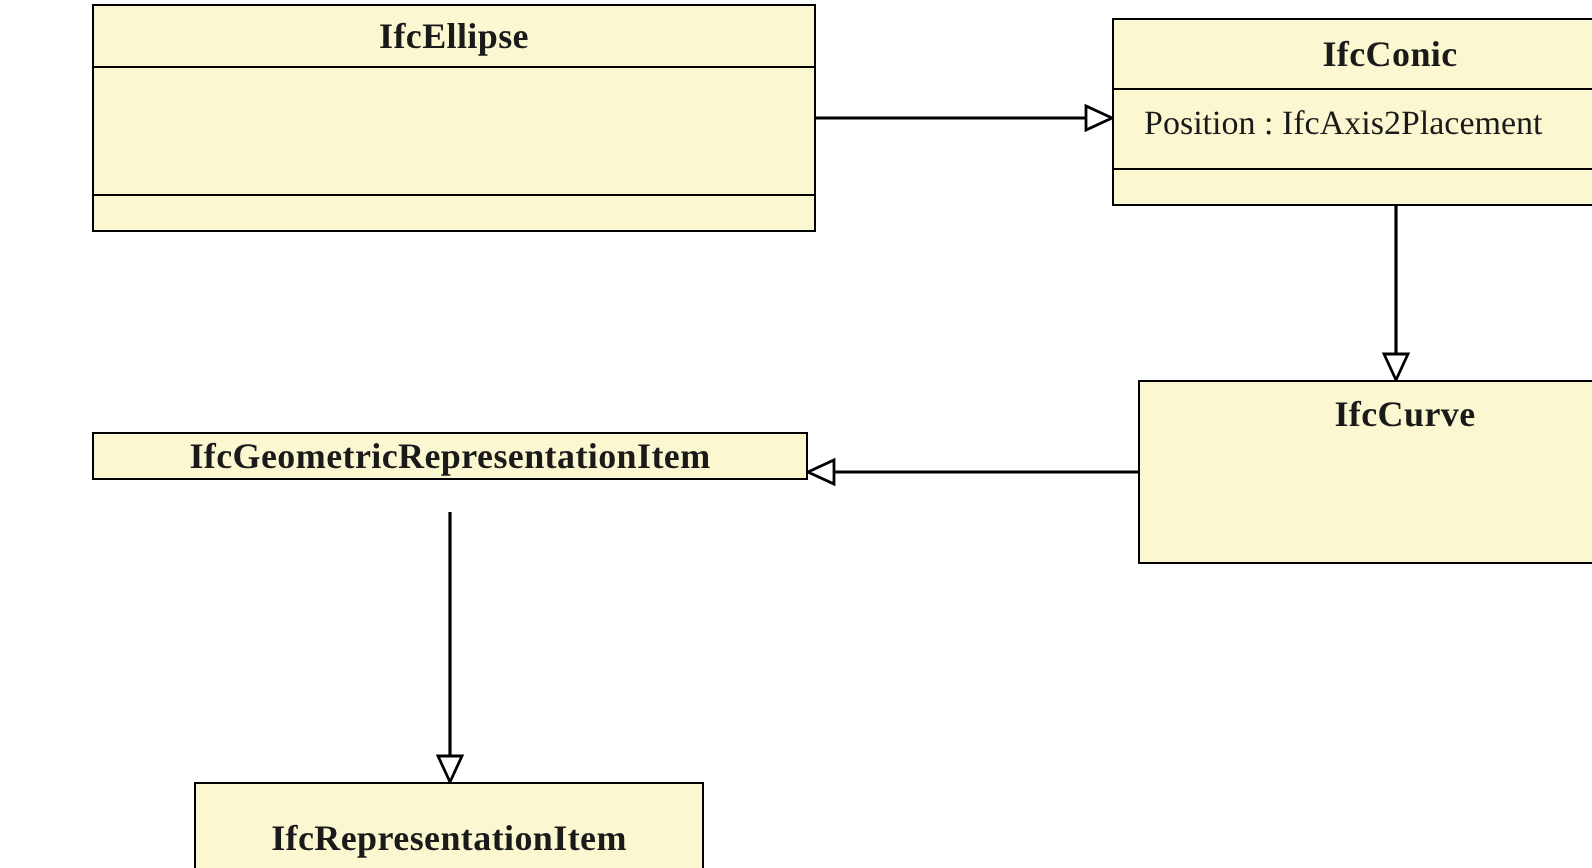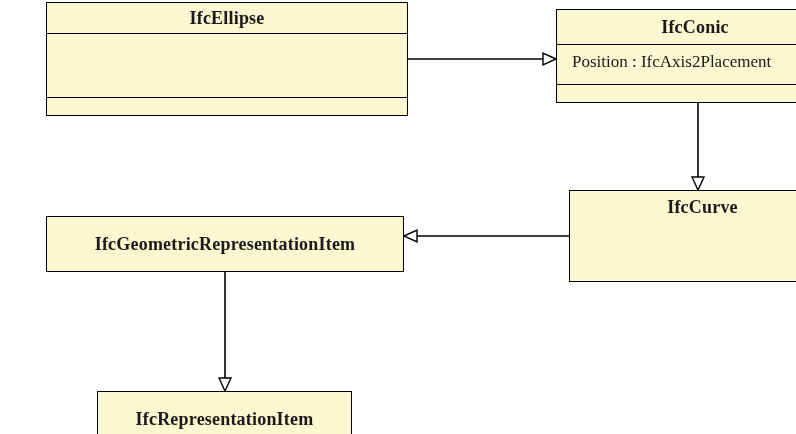--- a/index.html
+++ b/index.html
@@ -60,21 +60,21 @@
   }
   .c-ops { flex: 0 0 17px; }
 
   
   #box-ellipse { left: 2px;   top: 2px;   width: 362px; height: 114px; }
   #box-ellipse .c-title { flex: 0 0 30px; }
   #box-conic   { left: 512px; top: 9px;   width: 278px; height: 94px; }
   #box-conic .c-title { flex: 0 0 34px; }
   #box-curve   { left: 525px; top: 190px; width: 267px; height: 92px; }
   #box-curve .c-title { flex: 0 0 32px; }
-  #box-geom    { left: 2px;   top: 216px; width: 358px; height: 56px; }
+  #box-geom    { left: 2px;   top: 216px; width: 358px; height: 24px; }
   #box-rep     { left: 53px;  top: 391px; width: 255px; height: 56px; }
   .single .c-title { flex: 1 1 auto; }
 </style>
 </head>
 <body>
 
 <div class="canvas">
 
   <svg class="edges" viewBox="0 0 796 434">
     <g>

